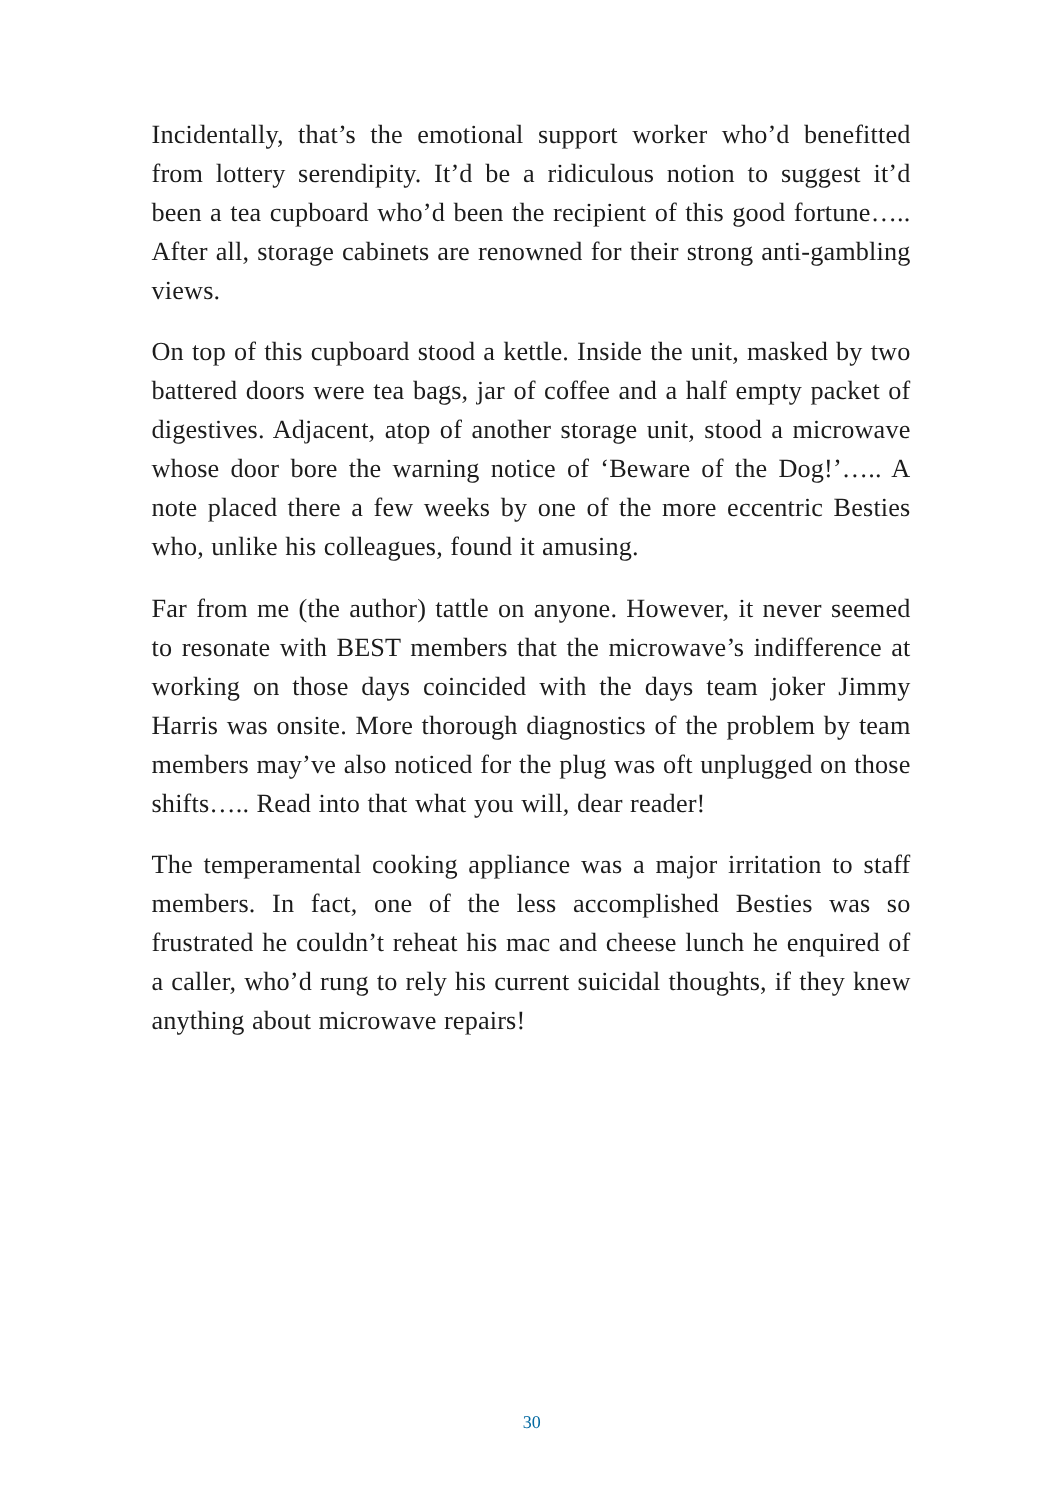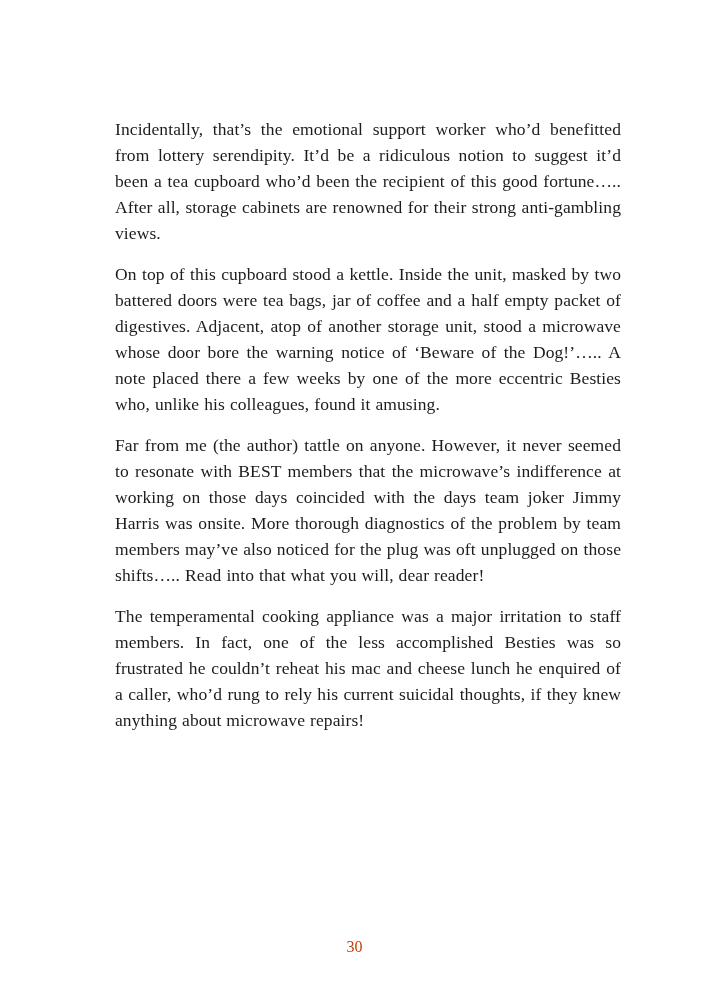--- a/index.html
+++ b/index.html
@@ -11,42 +11,41 @@
     position: relative;
     width: 709px;
     height: 992px;
     background: #ffffff;
     font-family: "Liberation Serif", "DejaVu Serif", serif;
     overflow: hidden;
     box-sizing: border-box;
   }
   .content {
     position: absolute;
-    left: 115px;
+    left: 101px;
     top: 76px;
     width: 506px;
-    margin-top: 40px;
   }
   .para {
     margin: 0 0 15px 0;
     font-size: 17.5px;
     line-height: 26px;
     color: #1c1c1c;
     text-align: justify;
     letter-spacing: 0.1px;
     word-spacing: 0.5px;
   }
   .page-number {
     position: absolute;
     left: 0;
     width: 100%;
     bottom: 36px;
     text-align: center;
-    font-size: 16px;
-    color: #c2410c;
+    font-size: 12px;
+    color: #0369a1;
   }
 </style>
 </head>
 <body>
 
 <div class="page">
   <div class="content">
     <p class="para">Incidentally, that’s the emotional support worker who’d benefitted from lottery serendipity. It’d be a ridiculous notion to suggest it’d been a tea cupboard who’d been the recipient of this good fortune….. After all, storage cabinets are renowned for their strong anti-gambling views.</p>
     <p class="para">On top of this cupboard stood a kettle. Inside the unit, masked by two battered doors were tea bags, jar of coffee and a half empty packet of digestives. Adjacent, atop of another storage unit, stood a microwave whose door bore the warning notice of ‘Beware of the Dog!’….. A note placed there a few weeks by one of the more eccentric Besties who, unlike his colleagues, found it amusing.</p>
     <p class="para">Far from me (the author) tattle on anyone. However, it never seemed to resonate with BEST members that the microwave’s indifference at working on those days coincided with the days team joker Jimmy Harris was onsite. More thorough diagnostics of the problem by team members may’ve also noticed for the plug was oft unplugged on those shifts….. Read into that what you will, dear reader!</p>

